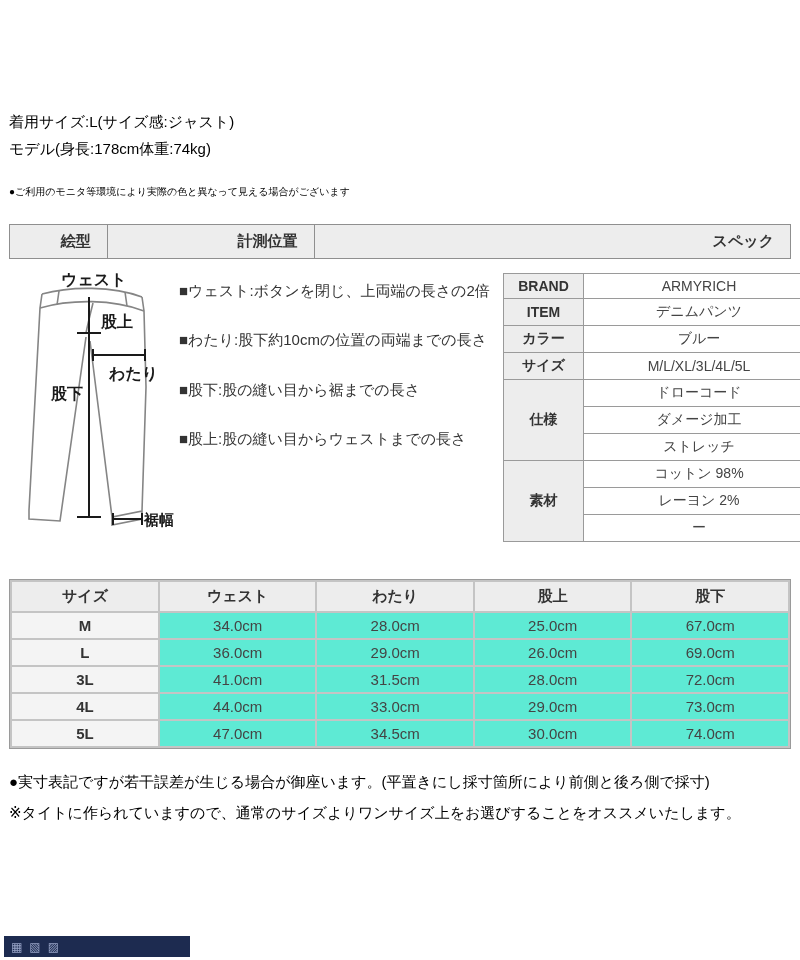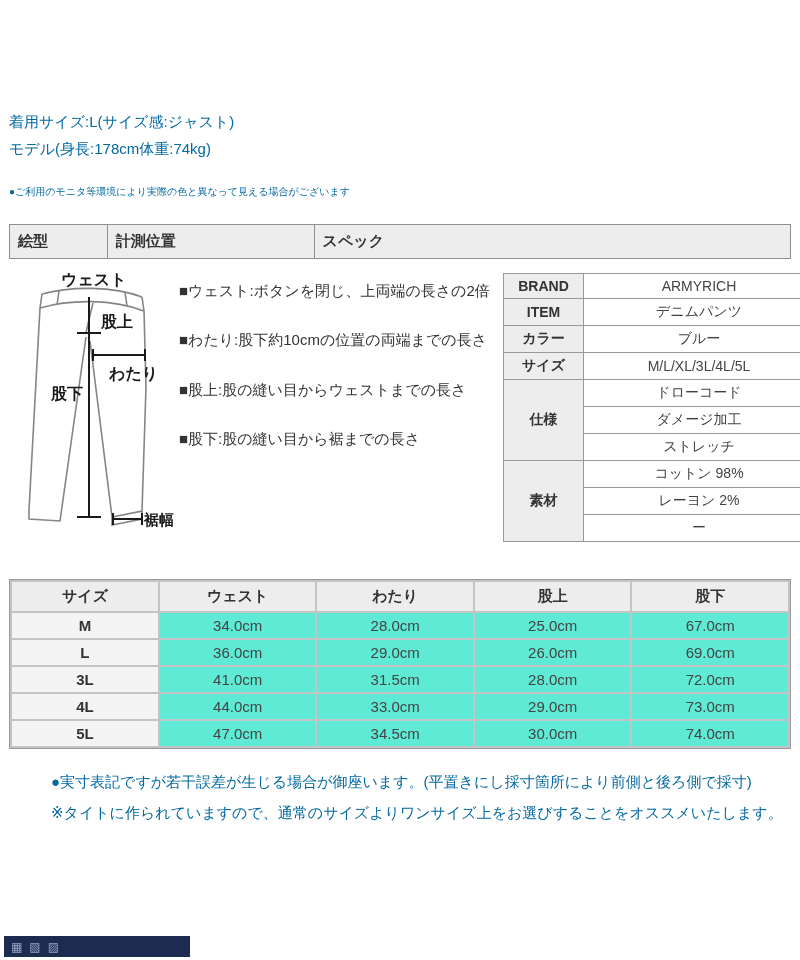--- a/index.html
+++ b/index.html
@@ -4,28 +4,28 @@
 <style>
   * { margin:0; padding:0; box-sizing:border-box; }
   html,body { background:#fff; }
   body {
     width:800px; height:960px; position:relative; overflow:hidden;
     font-family:"Liberation Sans","DejaVu Sans",sans-serif;
     color:#333;
   }
   .page { padding:108px 9px 0 9px; }
 
-  .red { color:#0369a1; }
+  .red { color:#000000; }
   .top-notes { font-size:15px; line-height:27px; }
   .monitor-note { font-size:10px; margin-top:23px; }
 
   table.section-table { width:100%; border-collapse:collapse; margin-top:25px; }
   table.section-table th {
     border:1px solid #8f8f8f; background:#ededed;
-    font-size:15px; font-weight:bold; padding:7px 8px; text-align:left; color:#333;
+    font-size:15px; font-weight:bold; padding:7px 16px; text-align:right; color:#333;
   }
   .col-draw { width:12.5%; } .col-measure { width:26.5%; } .col-spec { width:61%; }
 
   .content { display:flex; margin-top:8px; align-items:flex-start; }
   .diagram-col { width:168px; flex:0 0 168px; }
   .measures-col { width:326px; flex:0 0 326px; padding:12px 0 0 2px; }
   .measure-item { font-size:15px; line-height:1.55; margin-bottom:26px; color:#333; }
   .spec-col { margin-left:auto; padding-top:6px; }
 
   table.spec-table { border-collapse:collapse; width:312px; }
@@ -40,21 +40,21 @@
     border-collapse:separate; border-spacing:2px;
     background:#c4c4c4; border:1px solid #9a9a9a;
   }
   table.size-table th, table.size-table td {
     font-size:15px; text-align:center; padding:4px 0; background:#5eead4; color:#444;
   }
   table.size-table thead th { background:#ededed; font-weight:bold; color:#333; padding:5px 0; }
   table.size-table td.size-col { background:#f4f4f4; font-weight:bold; color:#333; }
   .w-size { width:19%; } .w-c { width:20.25%; }
 
-  .bottom-notes { margin-top:17px; font-size:15px; line-height:31px;margin-left:42px; }
+  .bottom-notes { margin-top:17px; font-size:15px; line-height:31px; }
 
   .placeholder-bar {
     position:absolute; left:4px; top:936px; width:186px; height:21px;
     background:#1d2b50; display:flex; align-items:center; gap:7px; padding-left:7px;
   }
   .placeholder-bar .ph-icon { font-size:12px; color:#97a3c6; line-height:1; }
 
   svg text { font-family:"Liberation Sans","DejaVu Sans",sans-serif; }
 </style>
 </head>
@@ -116,22 +116,22 @@
         <text x="92" y="60" font-size="16" font-weight="bold" fill="#1a1a1a">股上</text>
         <text x="100" y="112" font-size="16" font-weight="bold" fill="#1a1a1a">わたり</text>
         <text x="42" y="132" font-size="16" font-weight="bold" fill="#1a1a1a">股下</text>
         <text x="135" y="258" font-size="15" font-weight="bold" fill="#1a1a1a">裾幅</text>
       </svg>
     </div>
 
     <div class="measures-col">
       <div class="measure-item">■ウェスト:ボタンを閉じ、上両端の長さの2倍</div>
       <div class="measure-item">■わたり:股下約10cmの位置の両端までの長さ</div>
+      <div class="measure-item">■股下:股の縫い目から裾までの長さ</div>
       <div class="measure-item">■股上:股の縫い目からウェストまでの長さ</div>
-      <div class="measure-item">■股下:股の縫い目から裾までの長さ</div>
     </div>
 
     <div class="spec-col">
       <table class="spec-table">
         <tbody>
             <tr>
           <th>BRAND</th>
           <td>ARMYRICH</td>
         </tr>
         <tr>

